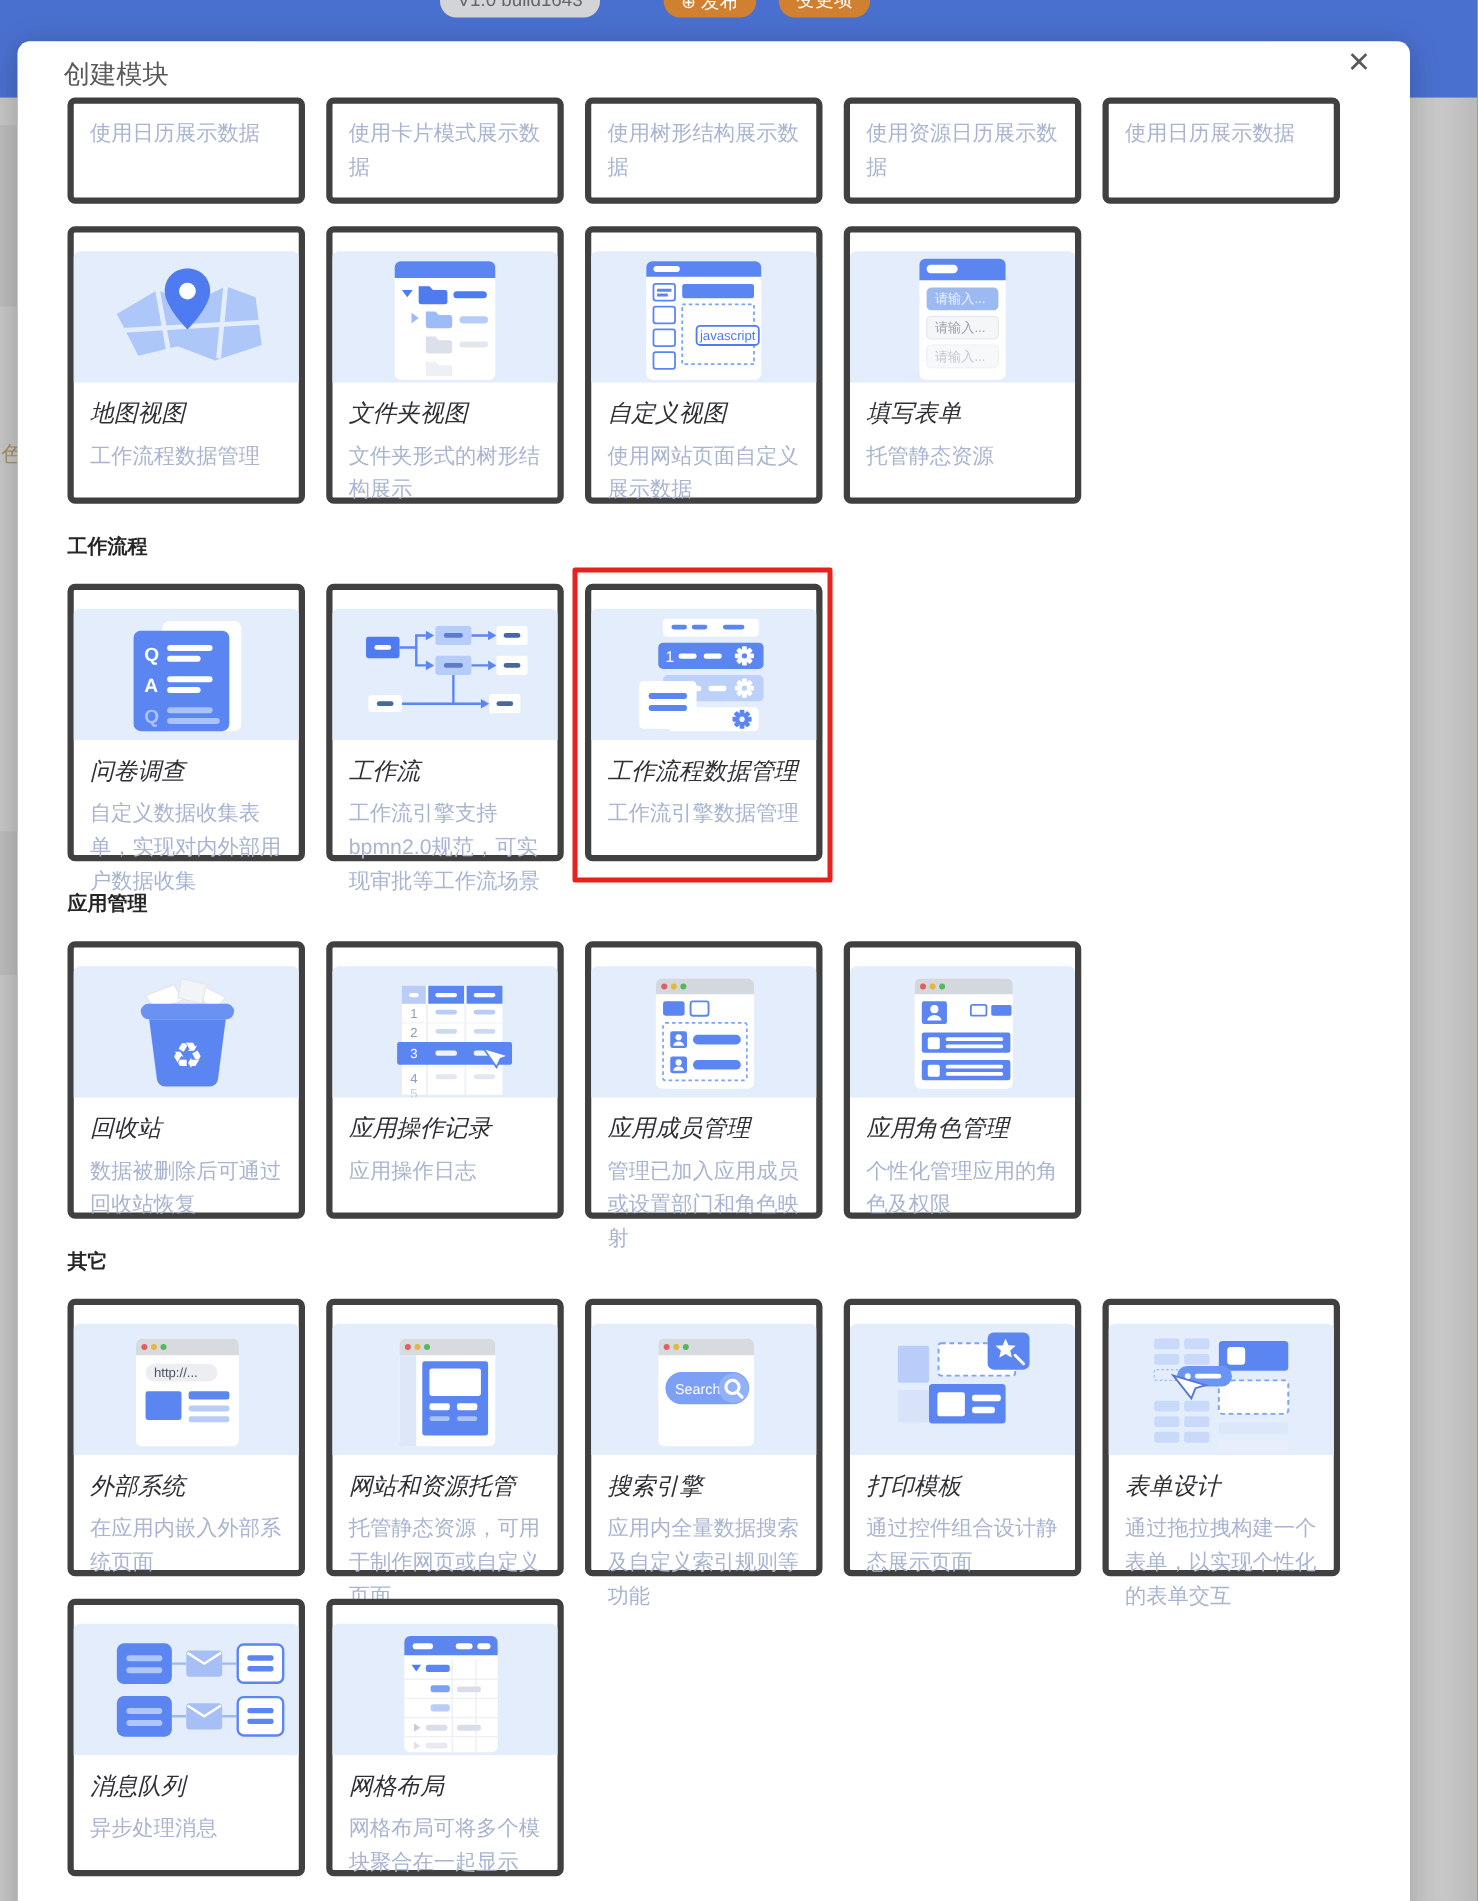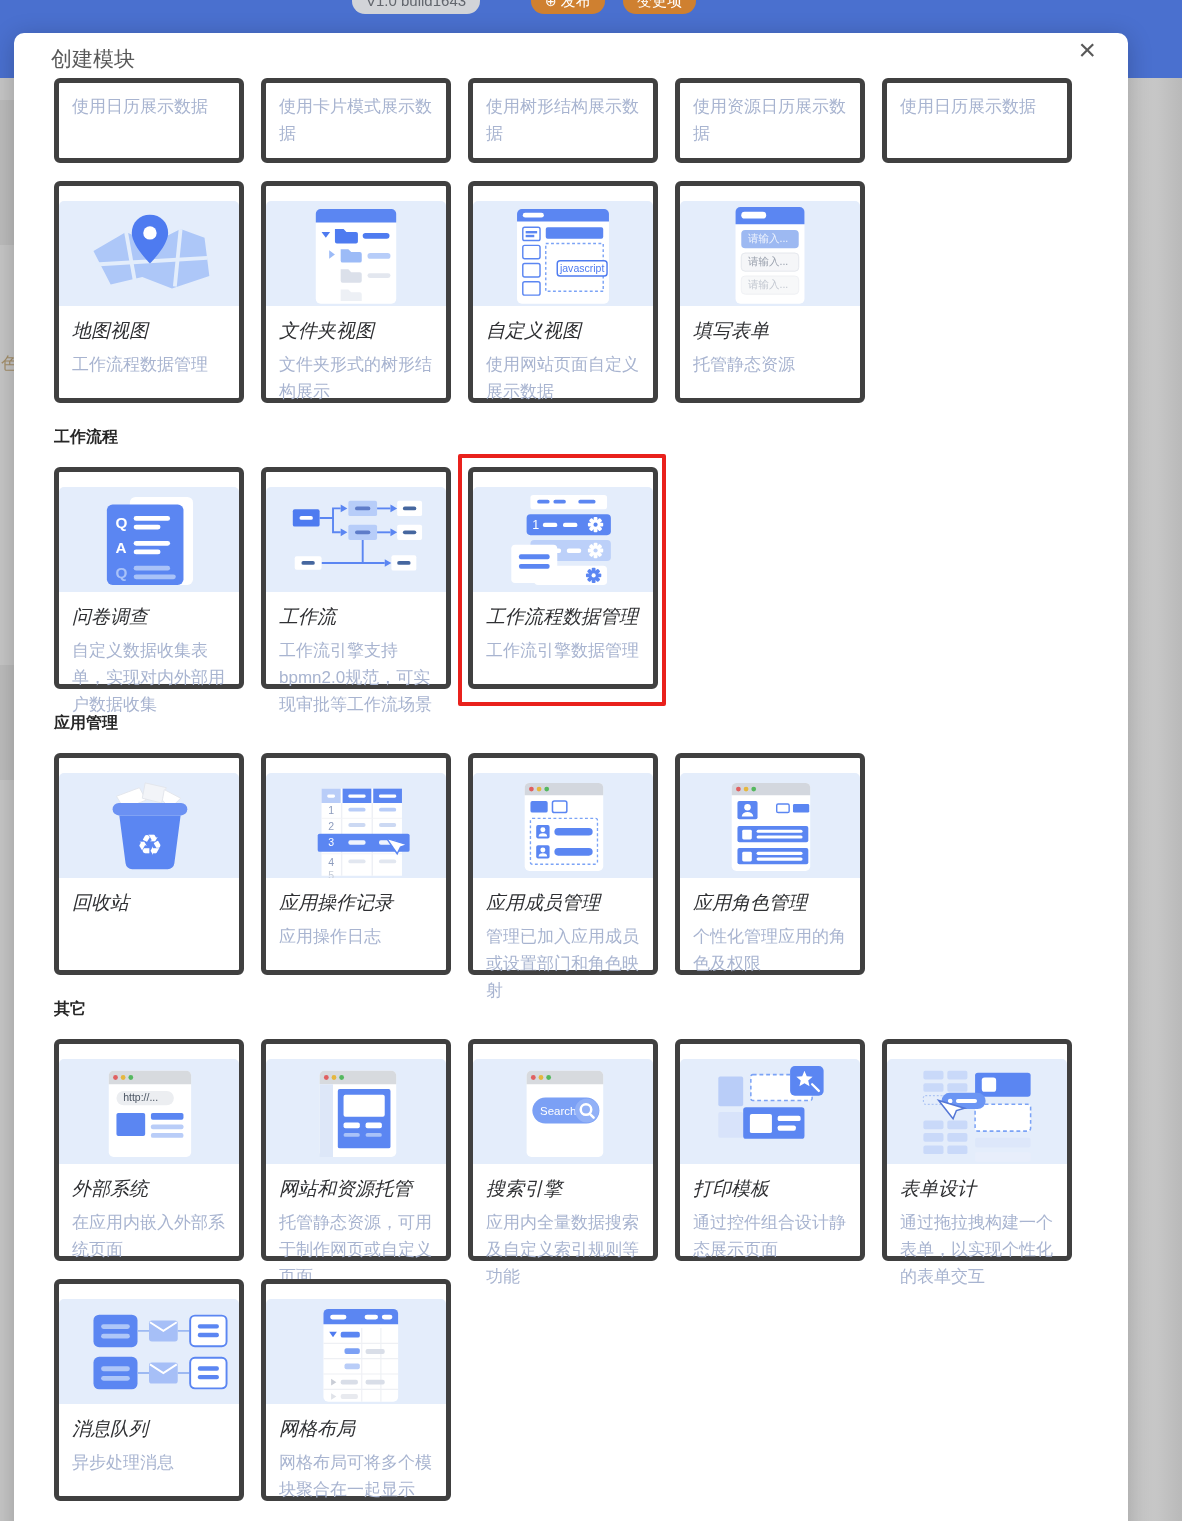--- a/index.html
+++ b/index.html
@@ -262,20 +262,21 @@
               <svg viewBox="0 0 188 105">
                 <path d="M60 22 l24 -9 l7 13 l-23 9 z" fill="#fff" stroke="#e3e6ec"></path>
                 <path d="M90 8 l22 5 l-5 16 l-20 -5 z" fill="#f2f4f8" stroke="#e3e6ec"></path>
                 <path d="M110 15 l17 9 l-11 11 l-8 -9 z" fill="#fff" stroke="#e3e6ec"></path>
                 <rect x="56" y="29" width="78" height="13" rx="6.5" fill="#6b91f3"></rect>
                 <path d="M63 42 h64 l-6.5 50 a7 7 0 0 1 -7 6.2 h-37 a7 7 0 0 1 -7 -6.2 z" fill="#5b86f2"></path>
                 <text x="95" y="83" font-size="30" fill="#fff" text-anchor="middle">♻</text>
               </svg>
             </div>
             <div class="card-title">回收站</div>
+            <div class="card-desc">数据被删除后可通过回收站恢复</div>
           </div>
           <div class="card">
             <div class="icon-area">
               <svg viewBox="0 0 188 105">
                 <rect x="58" y="14" width="84" height="91" fill="#fff"></rect>
                 <rect x="58" y="14" width="20" height="15" fill="#b9cdf8"></rect>
                 <rect x="64" y="20" width="8" height="3.5" rx="1.5" fill="#fff"></rect>
                 <rect x="80" y="14" width="30" height="15" fill="#5b86f2"></rect>
                 <rect x="86" y="20" width="18" height="3.5" rx="1.5" fill="#fff"></rect>
                 <rect x="112" y="14" width="30" height="15" fill="#5b86f2"></rect>

